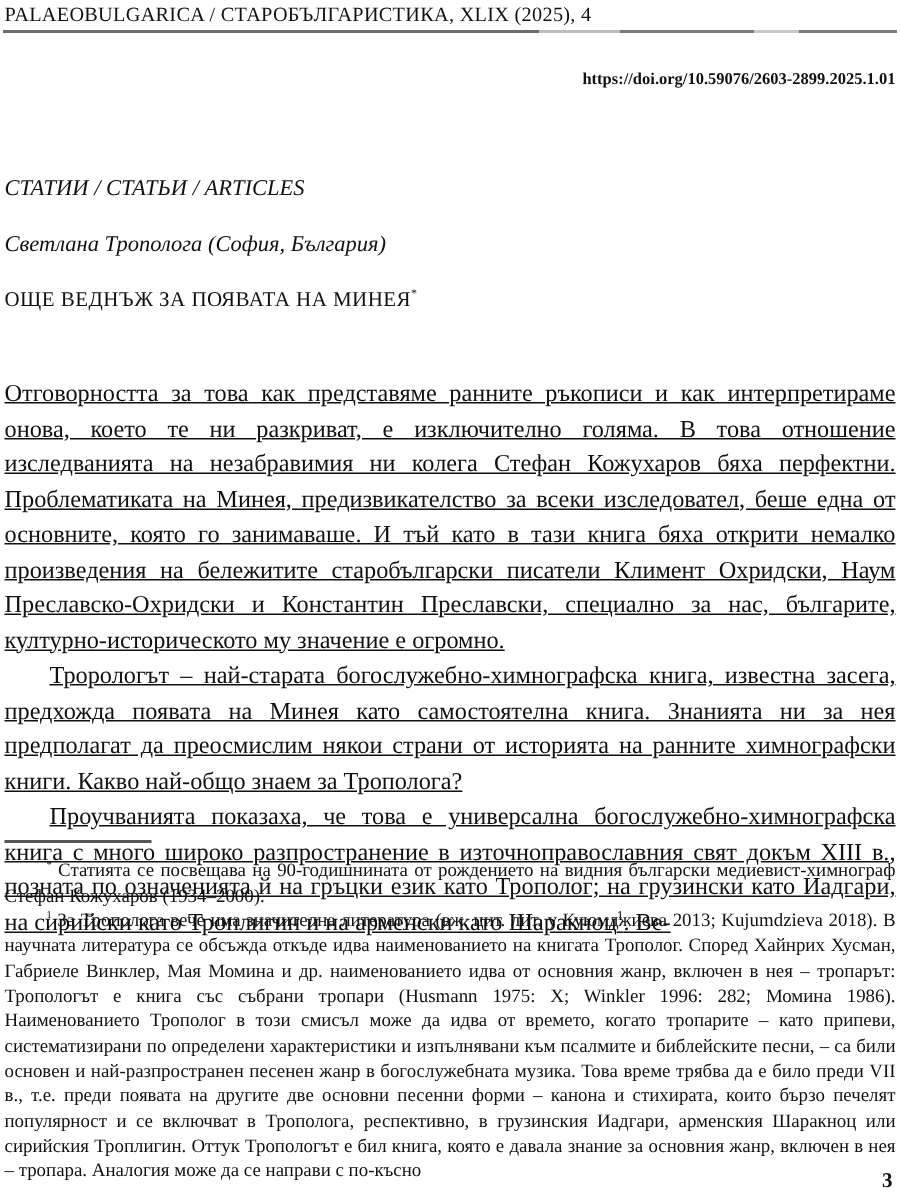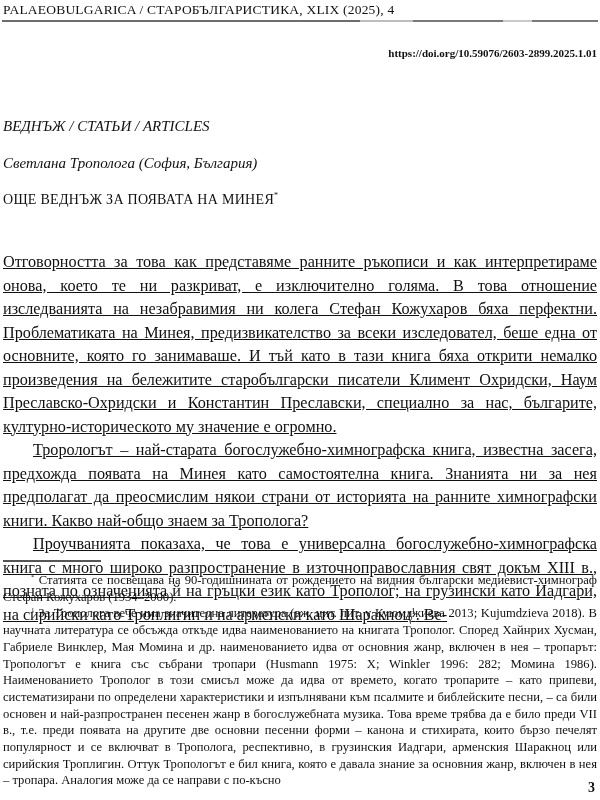--- a/index.html
+++ b/index.html
@@ -57,21 +57,21 @@
     font-size: 14px; font-weight: bold;
   }
 </style>
 </head>
 <body>
 
 <div class="running-head">PALAEOBULGARICA / СТАРОБЪЛГАРИСТИКА, XLIX (2025), 4</div>
 <div class="head-rule"></div>
 <div class="doi">https://doi.org/10.59076/2603-2899.2025.1.01</div>
 
-<div class="section">ВЕДНЪЖ / СТАТЬИ / ARTICLES</div>
+<div class="section">СТАТИИ / СТАТЬИ / ARTICLES</div>
 <div class="author">Светлана Трополога (София, България)</div>
 <div class="title"><span>ОЩЕ ВЕДНЪЖ ЗА ПОЯВАТА НА МИНЕЯ</span><sup>*</sup></div>
 
 <div class="body">
   <p>Отговорността за това как представяме ранните ръкописи и как интерпретираме онова, което те ни разкриват, е изключително голяма. В това отношение изследванията на незабравимия ни колега Стефан Кожухаров бяха перфектни. Проблематиката на Минея, предизвикателство за всеки изследовател, беше една от основните, която го занимаваше. И тъй като в тази книга бяха открити немалко произведения на бележитите старобългарски писатели Климент Охридски, Наум Преславско-Охридски и Константин Преславски, специално за нас, българите, културно-историческото му значение е огромно.</p>
   <p class="indent">Трopологът – най-старата богослужебно-химнографска книга, известна засега, предхожда появата на Минея като самостоятелна книга. Знанията ни за нея предполагат да преосмислим някои страни от историята на ранните химнографски книги. Какво най-общо знаем за Трополога?</p>
   <p class="indent"><span>Проучванията показаха, че това е универсална богослужебно-химнографска книга с много широко разпространение в източноправославния свят докъм XIII в., позната по означенията й на гръцки език като Трополог; на грузински като Иадгари, на сирийски като Троплигин и на арменски като Шаракноц</span><sup>1</sup><span>. Ве-</span></p>
 </div>
 
 <div class="fn-rule"></div>

